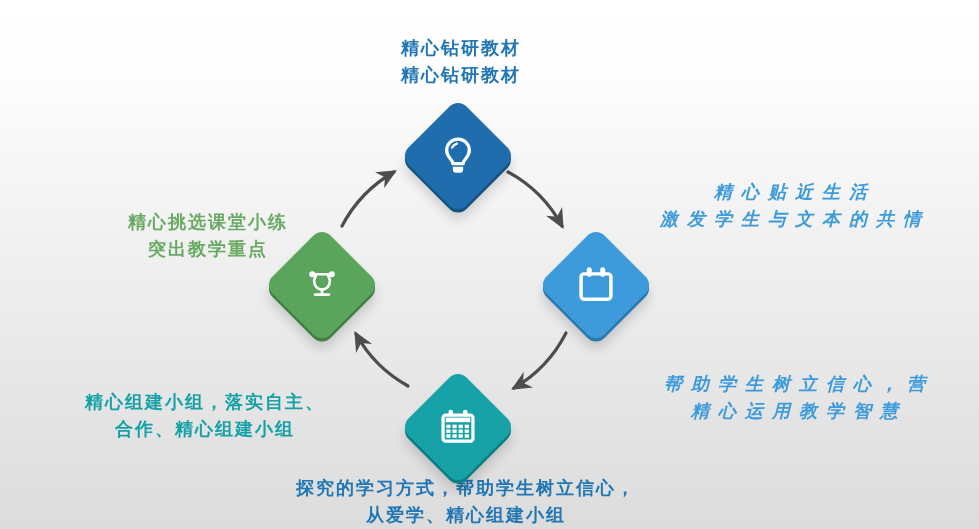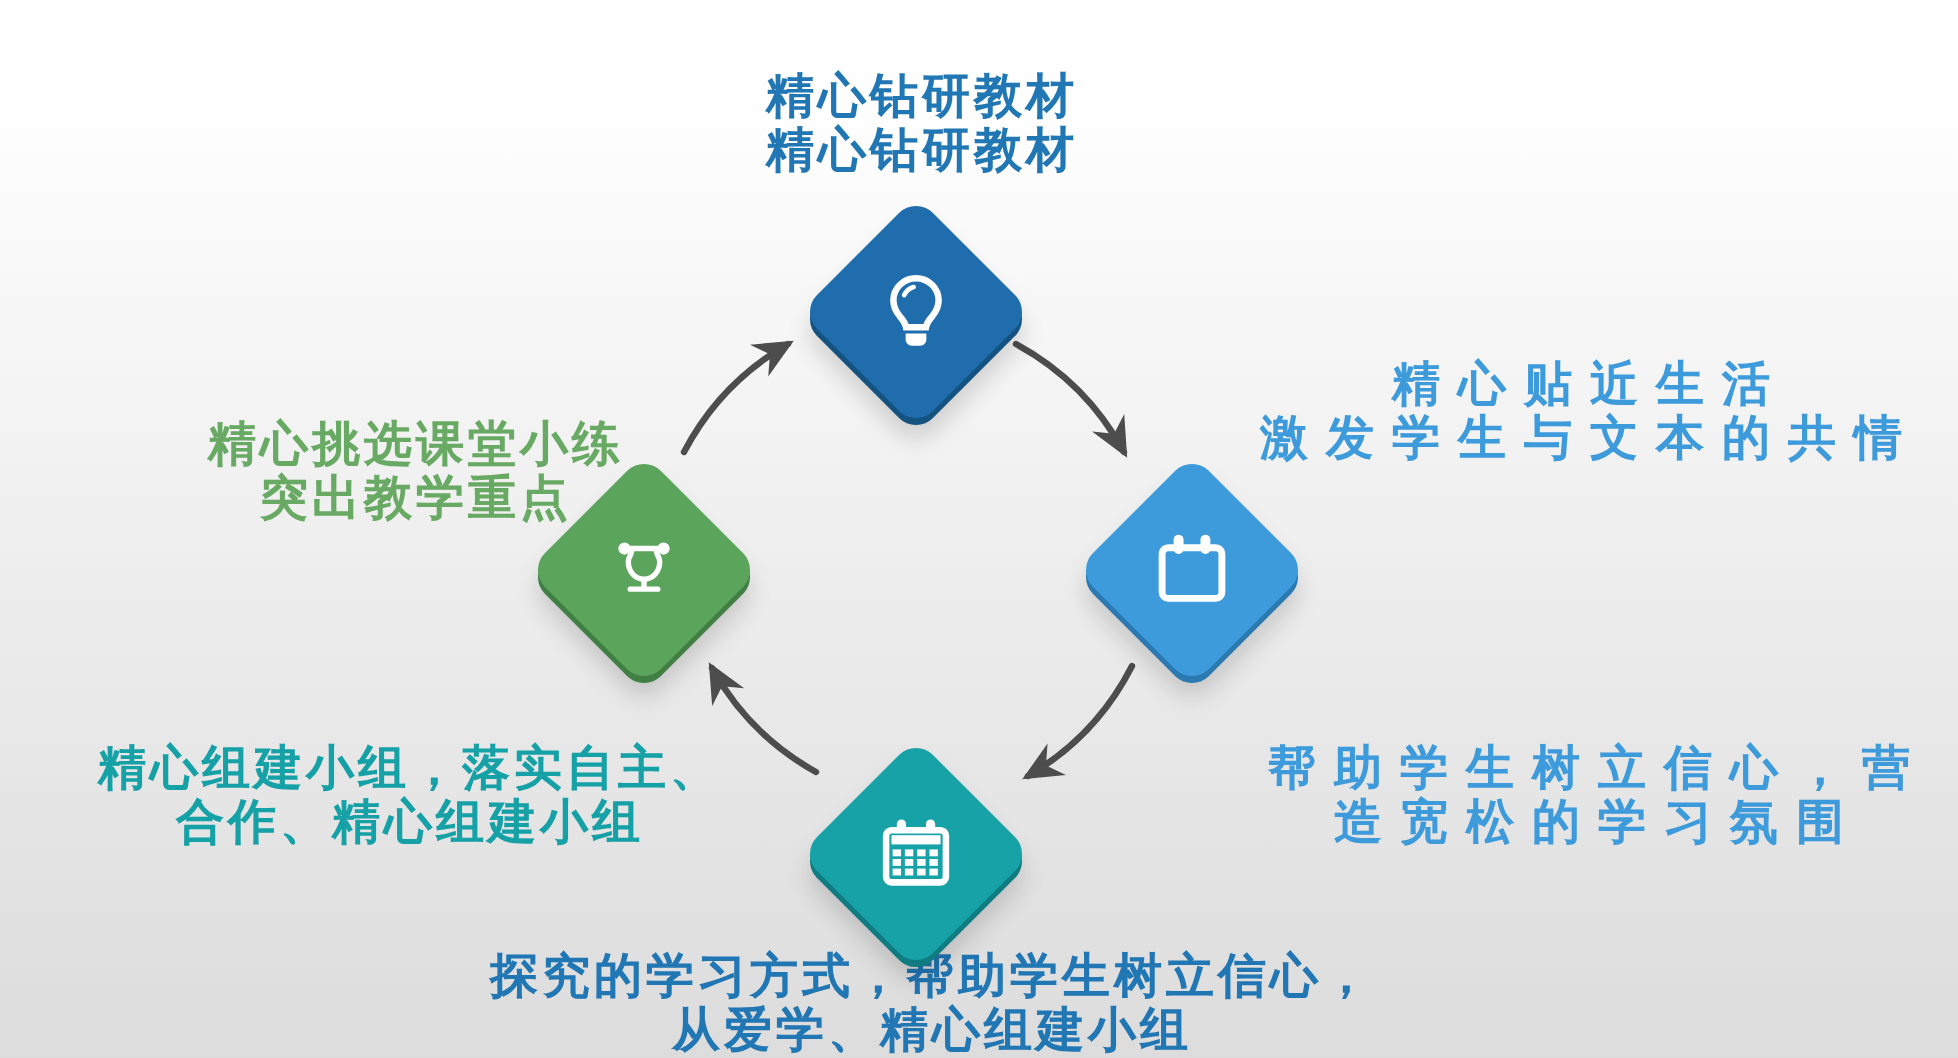--- a/index.html
+++ b/index.html
@@ -10,30 +10,30 @@
     font-family:"Liberation Sans","DejaVu Sans",sans-serif;
     background:linear-gradient(180deg,#ffffff 0%,#fdfdfd 14%,#ececec 58%,#dcdcdc 100%);
   }
   .arrows{position:absolute;left:0;top:0;}
   .arrow-path{fill:none;stroke-width:3.2;stroke-linecap:round;}
   .caption{
     position:absolute;
     transform:translateX(-50%);
     text-align:center;
     font-weight:bold;
-    font-size:24px;
+    font-size:18px;
     line-height:27px;
     letter-spacing:2px;
     white-space:nowrap;
   }
-  .cap-upper-right,.cap-lower-right{letter-spacing:9px;}
+  .cap-upper-right,.cap-lower-right{letter-spacing:9px;font-style:italic;}
   .cap-top{left:461px;top:35px;}
   .cap-upper-right{left:795px;top:179px;}
   .cap-upper-left{left:208px;top:189px;margin-top:20px;}
-  .cap-lower-left{left:205px;top:371px;}
+  .cap-lower-left{left:205px;top:389px;}
   .cap-lower-right{left:799px;top:371px;}
   .cap-bottom{left:466px;top:475px;}
   .diamond{
     position:absolute;
     width:82px;height:82px;
     border-radius:12px;
     transform:rotate(45deg);
     box-shadow:2.5px 2.5px 0 var(--edge,#333), 7px 7px 12px rgba(0,0,0,.16);
     display:flex;align-items:center;justify-content:center;
   }
@@ -75,21 +75,21 @@
     <div>突出教学重点</div>
   </div>
 
   <div class="caption cap-lower-left" style="color: rgb(22, 161, 167);">
     <div>精心组建小组，落实自主、</div>
     <div>合作、精心组建小组</div>
   </div>
 
   <div class="caption cap-lower-right" style="color: rgb(61, 155, 220);">
     <div>帮助学生树立信心，营</div>
-    <div>造宽松的学习氛围</div>
+    <div>精心运用教学智慧</div>
   </div>
 
   <div class="caption cap-bottom" style="color: rgb(33, 118, 180);">
     <div>探究的学习方式，帮助学生树立信心，</div>
     <div>从爱学、精心组建小组</div>
   </div>
 
   <div class="diamond d-top" style="background: rgb(31, 109, 173); --edge: #14527f;">
     <svg viewBox="0 0 24 24">
       <path d="M12 3.2c-3.3 0-5.9 2.6-5.9 5.8 0 1.9 .9 3.2 1.8 4.3 .7 .8 1.3 1.6 1.5 2.7h5.2c.2-1.1 .8-1.9 1.5-2.7 .9-1.1 1.8-2.4 1.8-4.3 0-3.2-2.6-5.8-5.9-5.8z" fill="none" stroke="#ffffff" stroke-width="1.7"></path>

